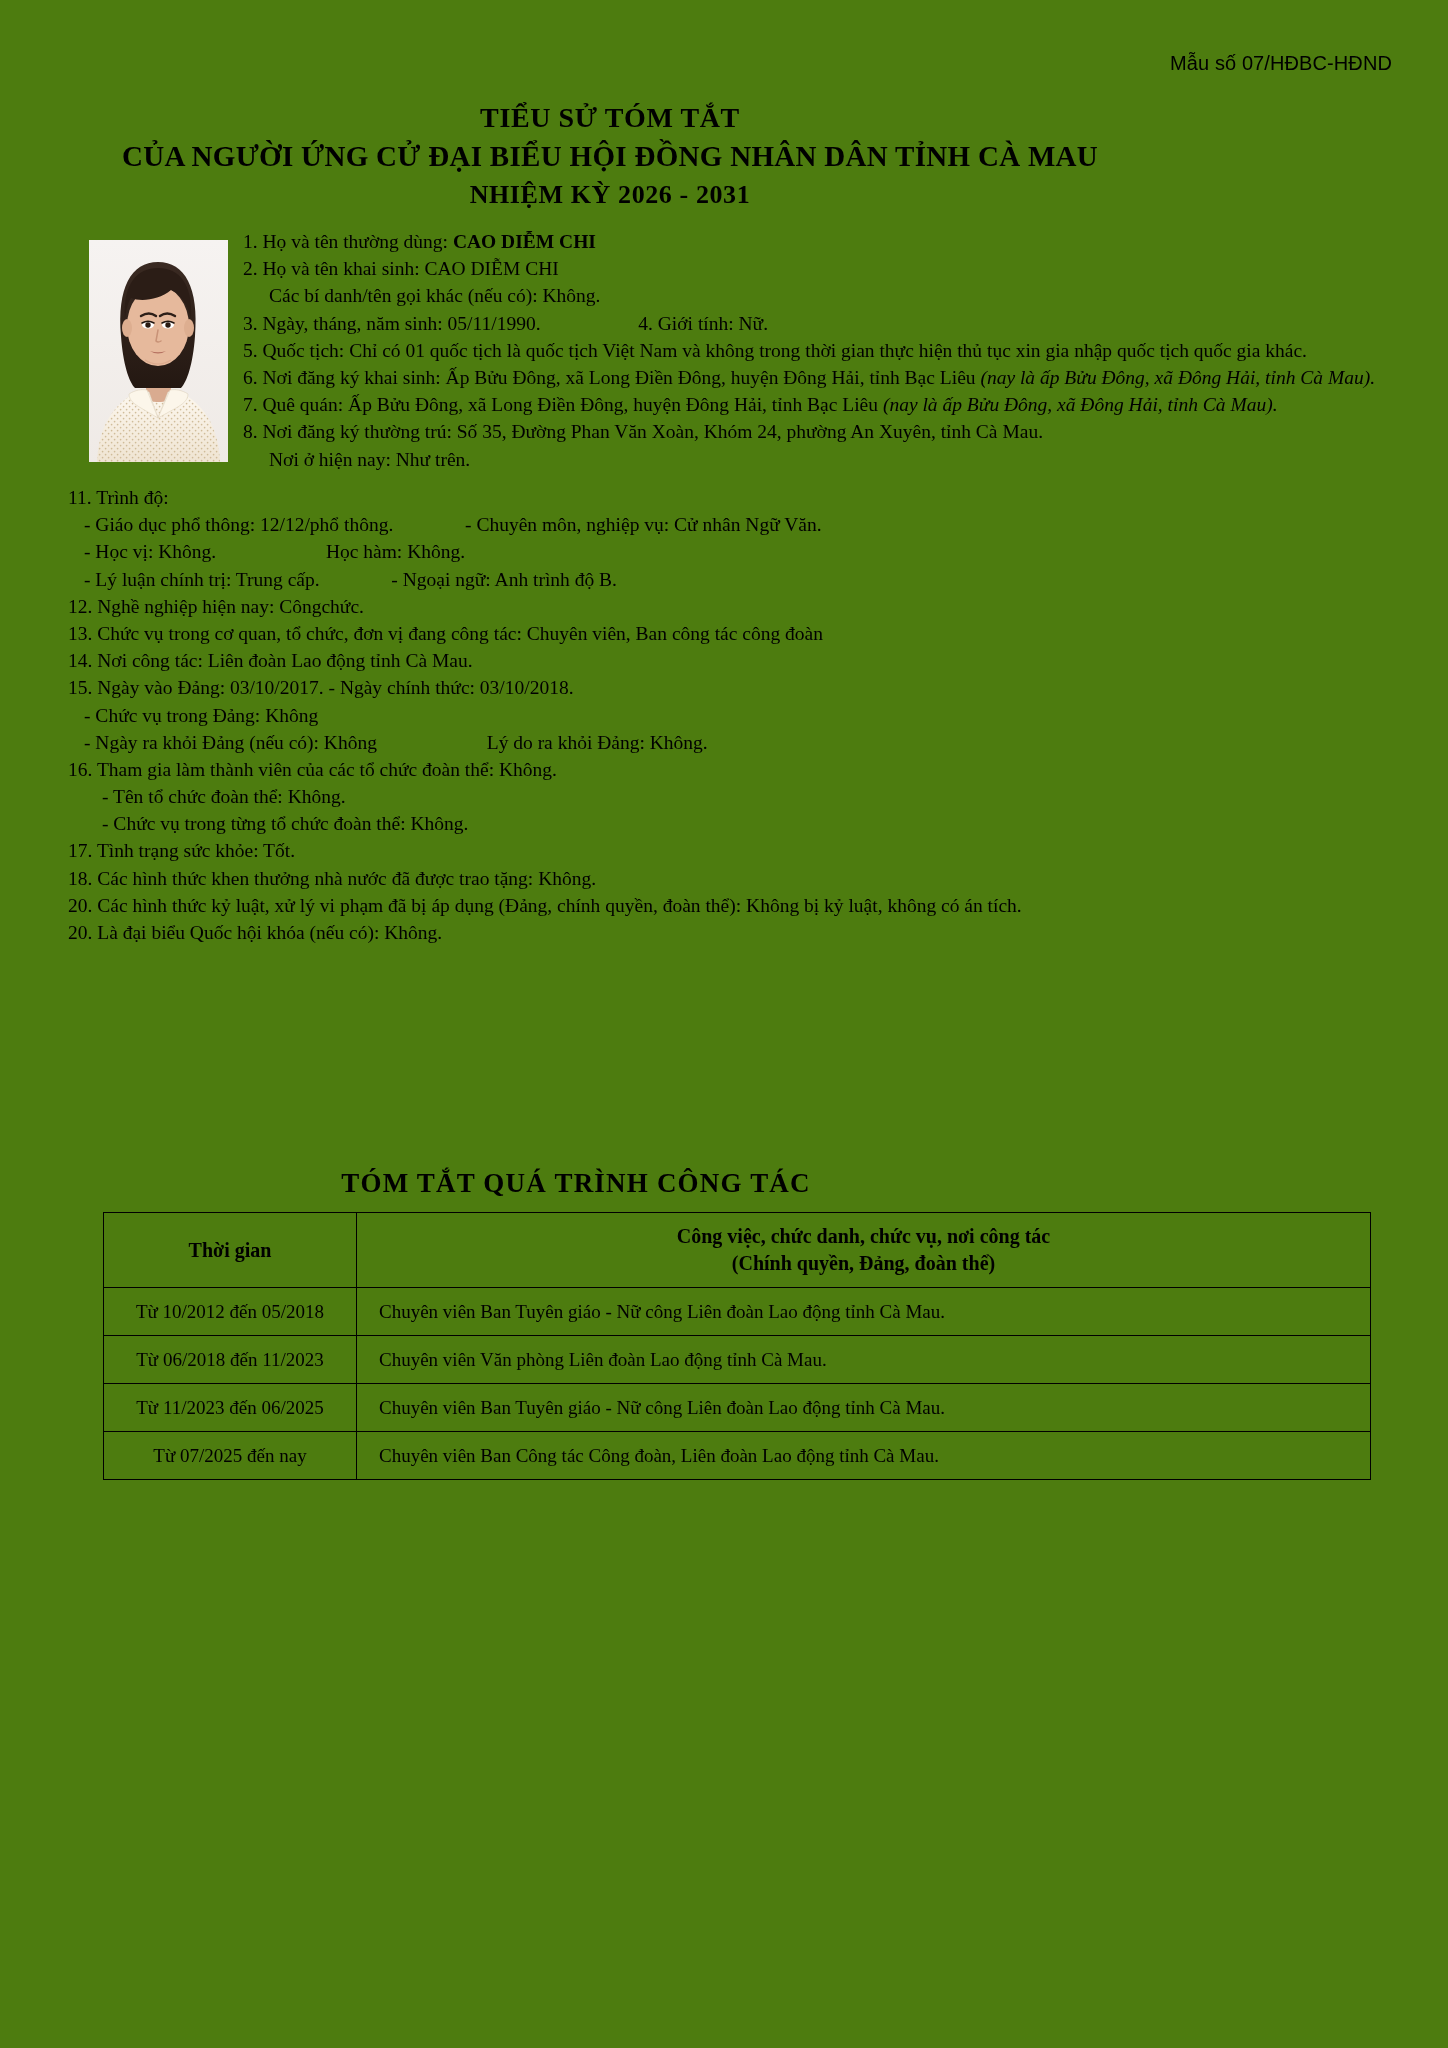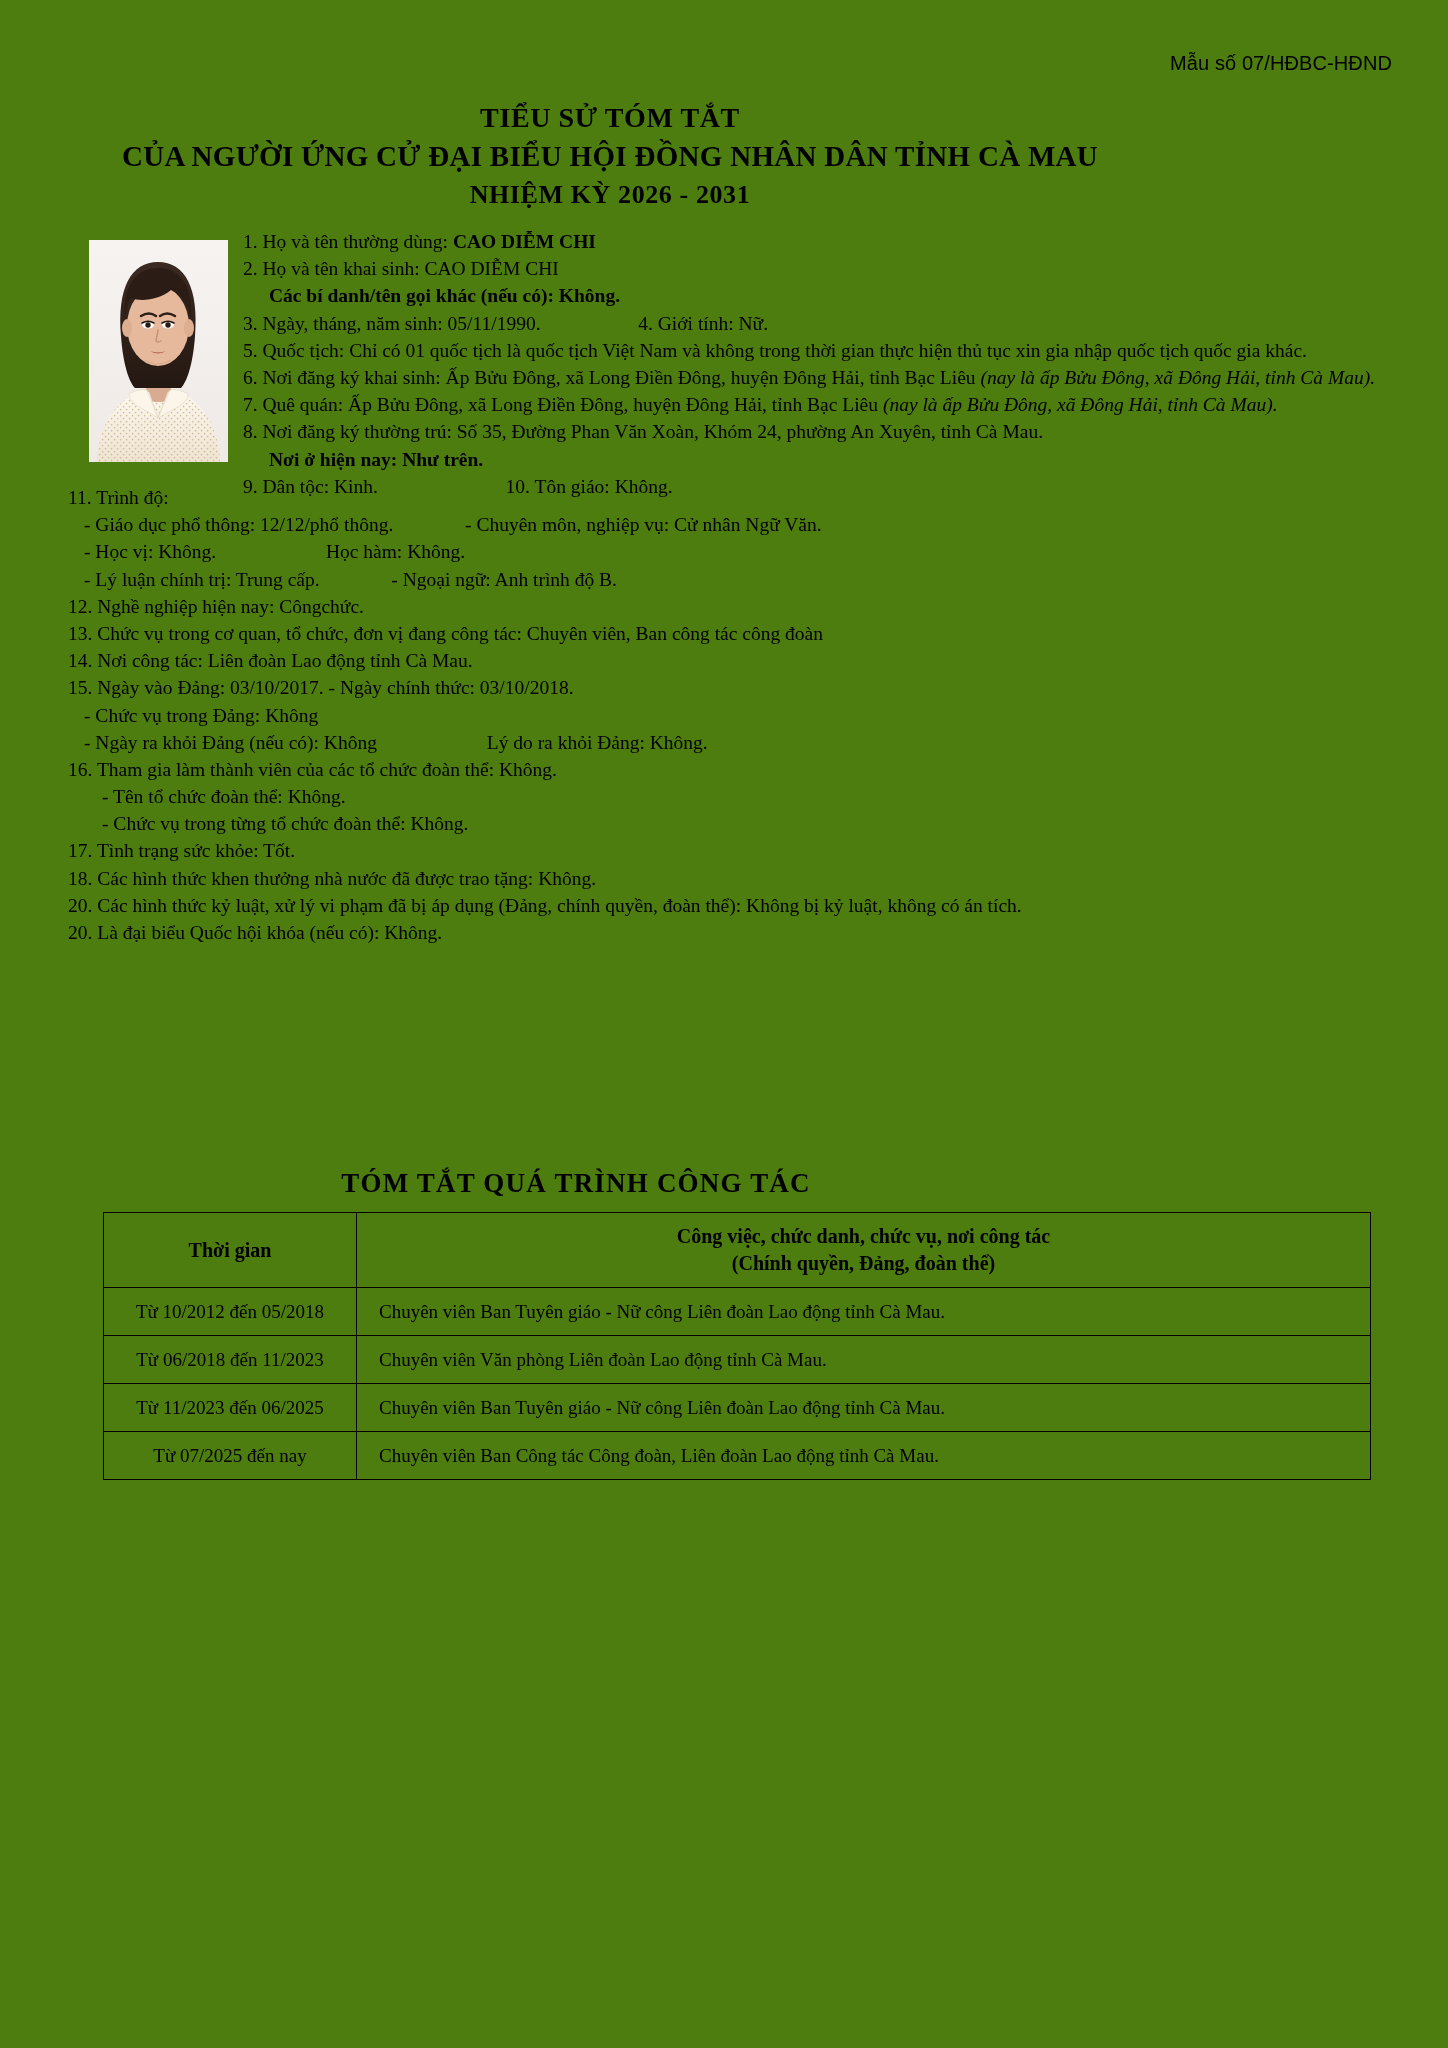--- a/index.html
+++ b/index.html
@@ -83,21 +83,21 @@
   .full-block {
     position: absolute;
     left: 68px;
     top: 484px;
     width: 1330px;
     font-size: 19.5px;
     line-height: 1.395;
   }
   .row { white-space: nowrap; }
   .row.wrap { white-space: normal; }
-  .ind1 { padding-left: 26px; font-weight: bold; }
+  .ind1 { padding-left: 26px; }
   .ind2 { padding-left: 16px; }
   .ind3 { padding-left: 34px; }
   .b { font-weight: bold; }
   .it { font-style: italic; }
   .gap-sm { display: inline-block; width: 88px; }
   .gap-md { display: inline-block; width: 118px; }
   .gap-lg { display: inline-block; width: 62px; }
   .gap-xl { display: inline-block; width: 100px; }
 
   
@@ -237,25 +237,20 @@
     </div>
     <div class="row wrap">5. Quốc tịch: Chỉ có 01 quốc tịch là quốc tịch Việt Nam và không trong thời gian thực hiện thủ tục xin gia nhập quốc tịch quốc gia khác.</div>
     <div class="row wrap">
       <span>6. Nơi đăng ký khai sinh: Ấp Bửu Đông, xã Long Điền Đông, huyện Đông Hải, tỉnh Bạc Liêu </span><span class="it">(nay là ấp Bửu Đông, xã Đông Hải, tỉnh Cà Mau).</span>
     </div>
     <div class="row wrap">
       <span>7. Quê quán: Ấp Bửu Đông, xã Long Điền Đông, huyện Đông Hải, tỉnh Bạc Liêu </span><span class="it">(nay là ấp Bửu Đông, xã Đông Hải, tỉnh Cà Mau).</span>
     </div>
     <div class="row">8. Nơi đăng ký thường trú: Số 35, Đường Phan Văn Xoàn, Khóm 24, phường An Xuyên, tỉnh Cà Mau.</div>
     <div class="row ind1">Nơi ở hiện nay: Như trên.</div>
-    <div class="row">
-      <span>9. Dân tộc: Kinh.</span>
-      <span class="gap-md"></span>
-      <span>10. Tôn giáo: Không.</span>
-    </div>
   </div>
 
   <div class="full-block">
     <div class="row">11. Trình độ:</div>
     <div class="row ind2">
       <span>- Giáo dục phổ thông: 12/12/phổ thông.</span>
       <span class="gap-lg"></span>
       <span>- Chuyên môn, nghiệp vụ: Cử nhân Ngữ Văn.</span>
     </div>
     <div class="row ind2">

